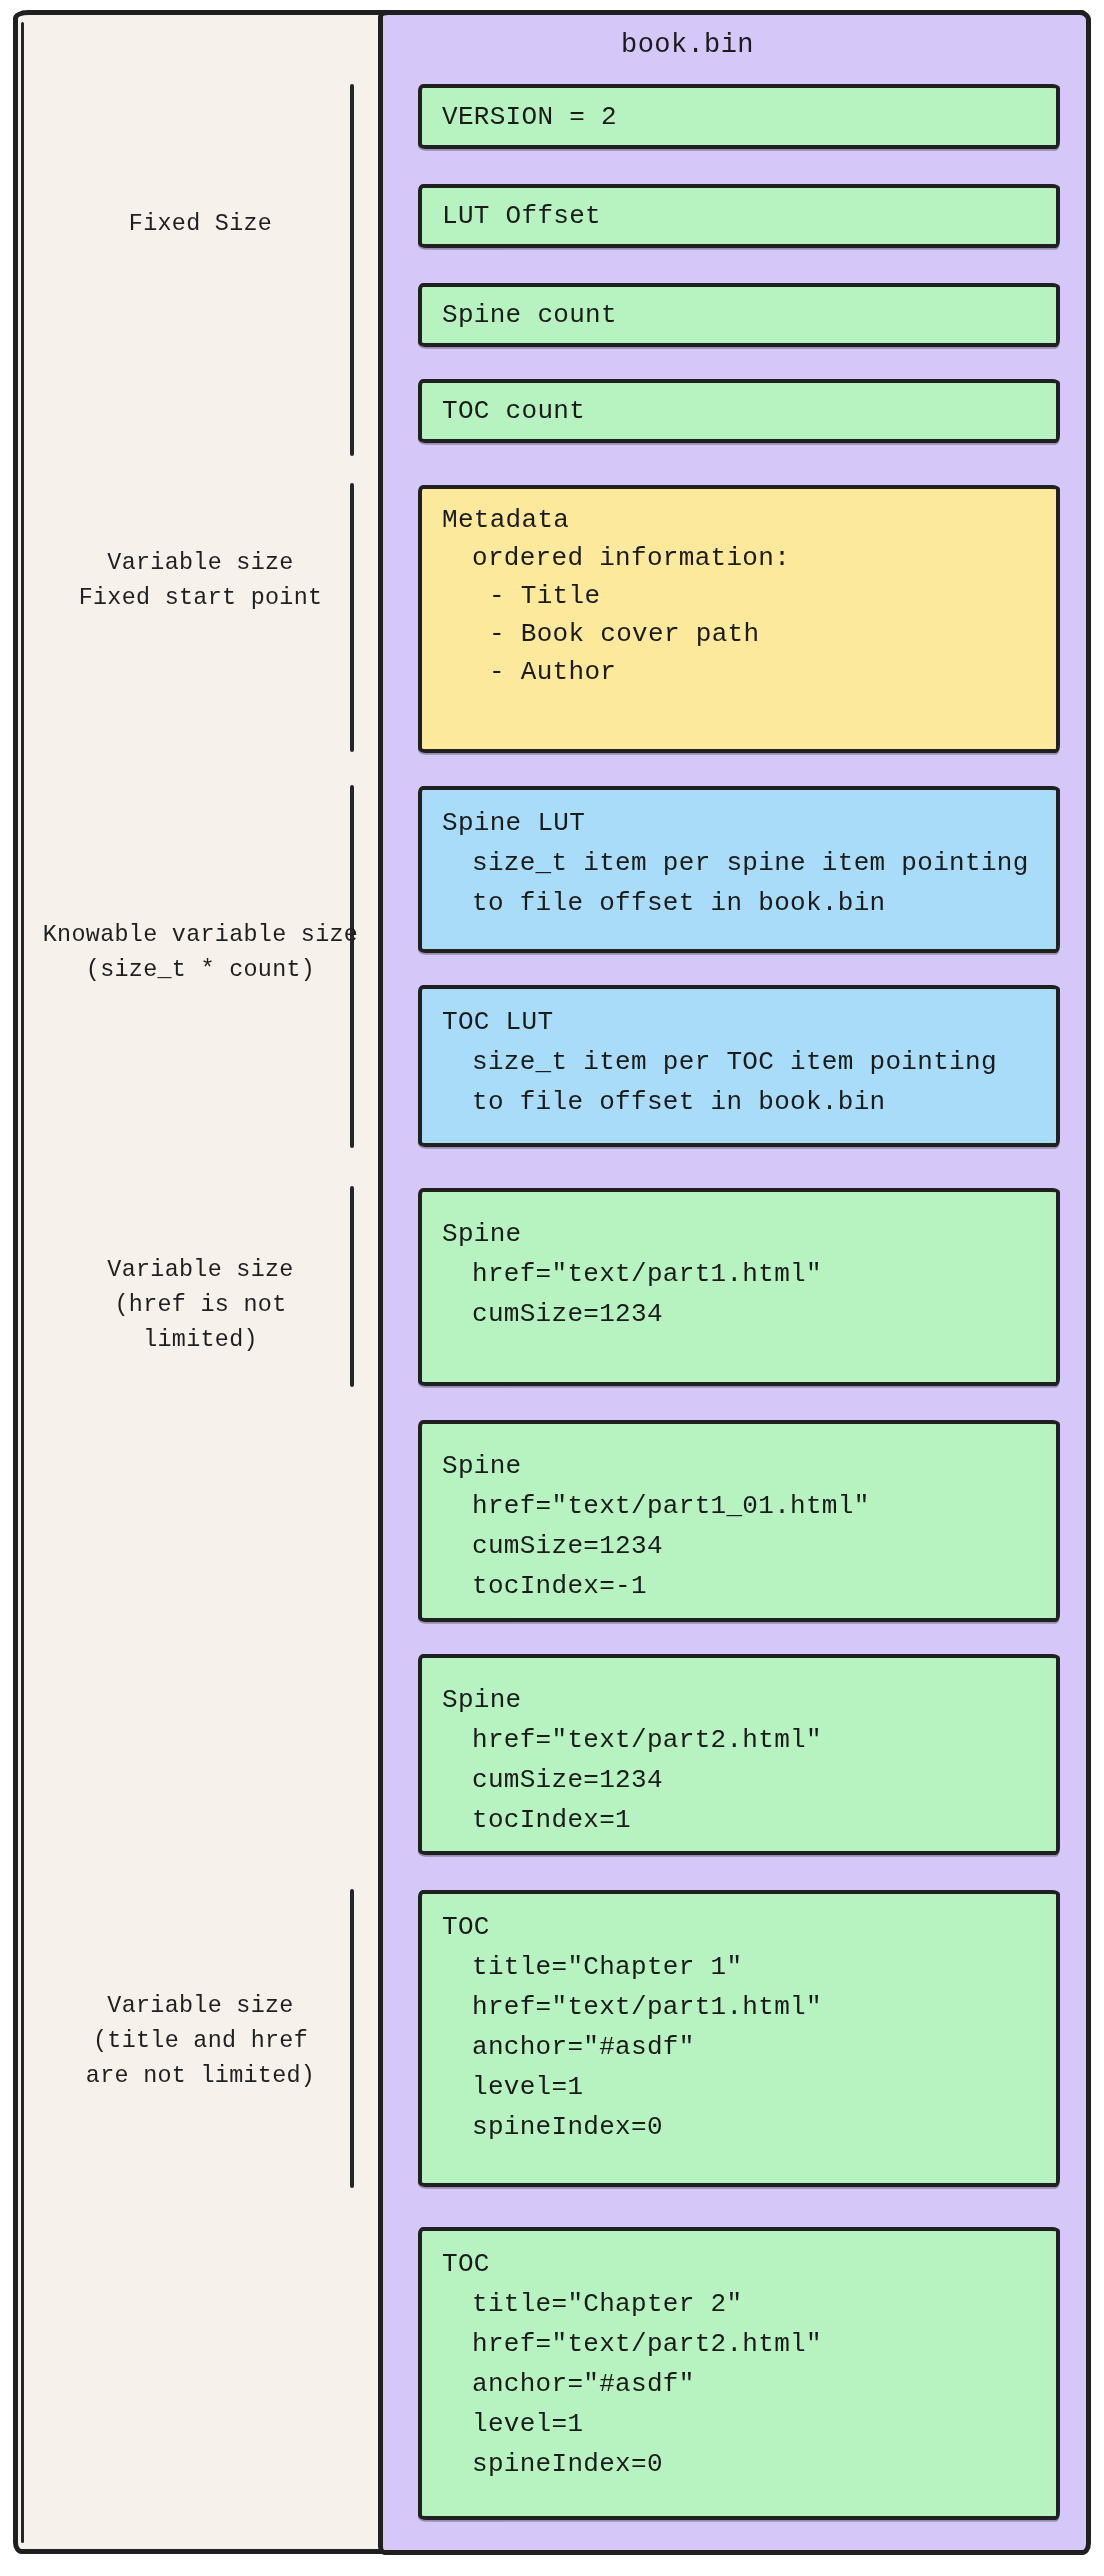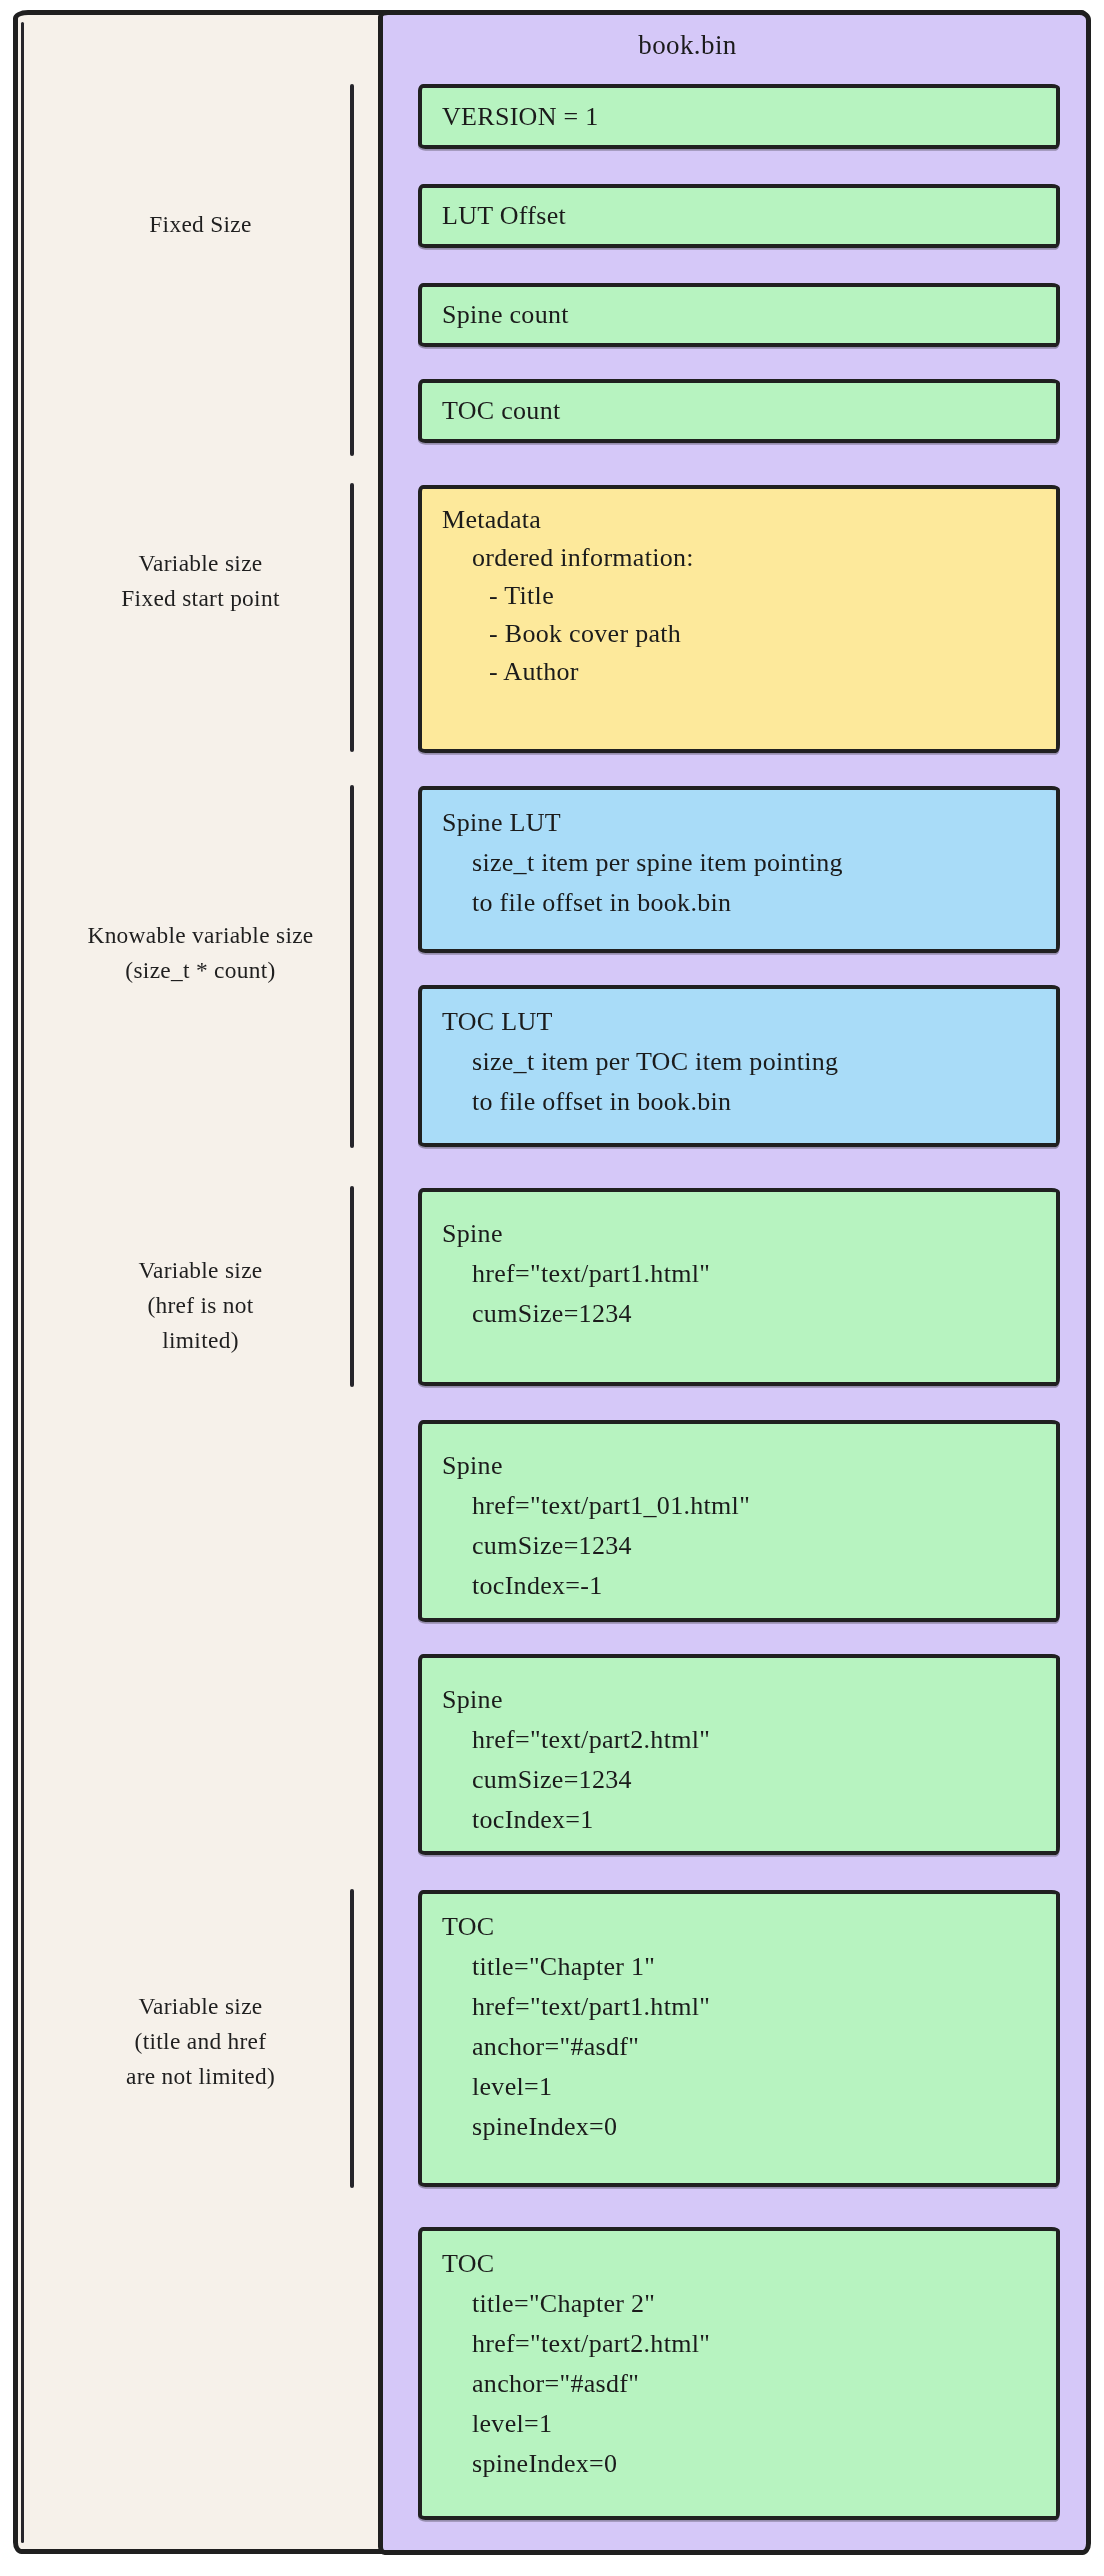--- a/index.html
+++ b/index.html
@@ -1,18 +1,18 @@
 <!DOCTYPE html>
 <html style="font-size:13.4px"><head>
 <meta charset="utf-8">
 <style>
   html,body { margin:0; padding:0; background:#ffffff; }
   .canvas {
     position:relative; width:1104px; height:2576px; overflow:hidden;
-    font-family:Liberation Serif, serif; color:#1b1b1b;
+    font-family:Liberation Mono, monospace; color:#1b1b1b;
   }
   .frame {
     position:absolute; left:13.4px; top:10px; width:1067px; height:2534px;
     background:#f6f1ea; border:5px solid #1f1f1f;
     border-radius:15px 8.4px 11.7px 8.4px / 8.4px 13.4px 8.4px 11.7px;
   }
   .inner-left-line {
     position:absolute; left:21px; top:22px; width:3.3px; height:2521px;
     background:#26252b; border-radius:2.5px;
   }
@@ -55,21 +55,21 @@
 
 <div class="canvas">
 
   <div class="frame"></div>
   <div class="inner-left-line"></div>
 
   <div class="container"></div>
   <div class="container-title">book.bin</div>
 
   <div class="box green single" style="top:84px; height:65px;">
-    <span class="ln">VERSION = 1</span>
+    <span class="ln">VERSION = 2</span>
   </div>
   <div class="box green single" style="top:184px; height:64px;">
     <span class="ln">LUT Offset</span>
   </div>
   <div class="box green single" style="top:379px; height:64px;">
     <span class="ln">TOC count</span>
   </div>
   <div class="box green single" style="top:283px; height:64px;">
     <span class="ln">Spine count</span>
   </div>

